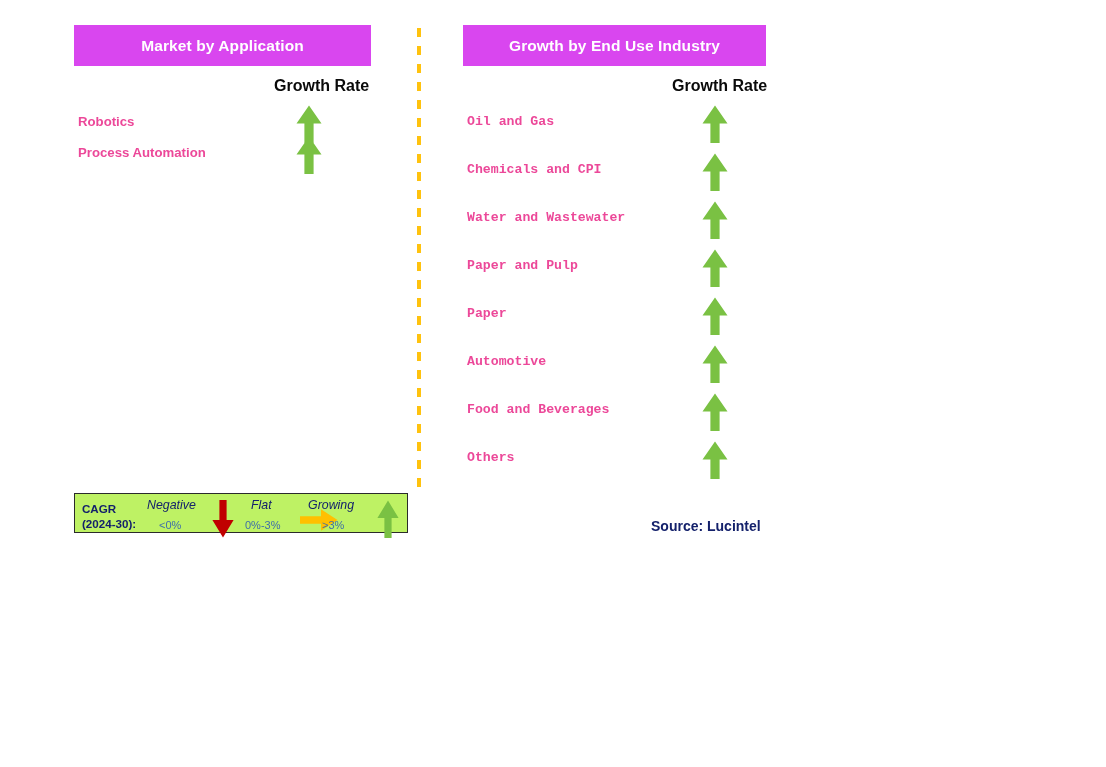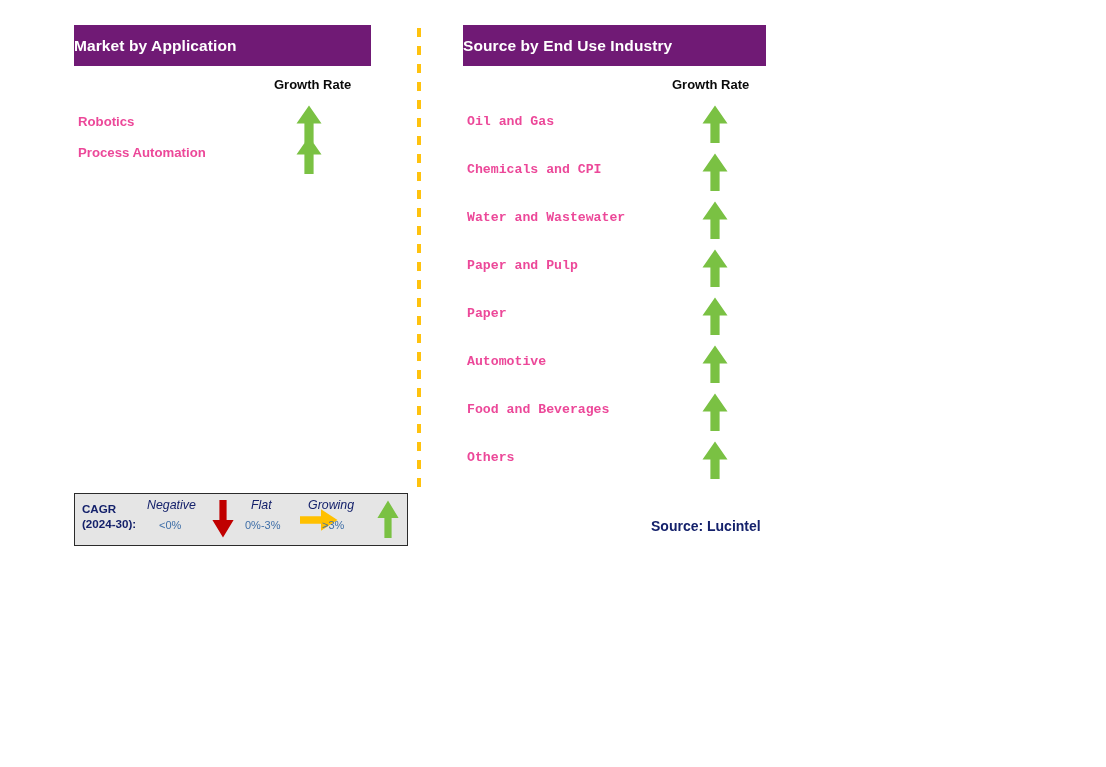--- a/index.html
+++ b/index.html
@@ -16,34 +16,35 @@
   }
 
   .panel {
     position: absolute;
     top: 0;
   }
   #panel-application { left: 74px; width: 297px; }
   #panel-enduse      { left: 463px; width: 303px; }
 
   .panel-header {
-    background: #701a75;
+    background: #d946ef;
     color: #ffffff;
+    text-align: center;
     font-size: 15.5px;
     font-weight: bold;
     letter-spacing: .1px;
     height: 41px;
     line-height: 41px;
     margin-top: 25px;
     white-space: nowrap;
   }
 
   .growth-rate-label {
     position: absolute;
-    font-size: 13px;
+    font-size: 16px;
     font-weight: bold;
     color: #0a0a0a;
     white-space: nowrap;
   }
   #panel-application .growth-rate-label { left: 200px; top: 77px; }
   #panel-enduse      .growth-rate-label { left: 209px; top: 77px; }
 
   .item-row {
     position: absolute;
     height: 40px;
@@ -83,23 +84,23 @@
     background-size: 4px 18px;
     background-repeat: repeat-y;
   }
 
   
   #legend {
     position: absolute;
     left: 74px;
     top: 493px;
     width: 334px;
-    height: 53px;
+    height: 40px;
     border: 1.6px solid #2b2b2b;
-    background: #e5e5e5;
+    background: #bef264;
     box-sizing: border-box;
   }
   .legend-cagr {
     position: absolute;
     left: 7px;
     top: 7px;
     font-size: 11.6px;
     font-weight: bold;
     color: #14216b;
     line-height: 15px;
@@ -166,21 +167,21 @@
       <div class="item-row" style="top: 136px;">
         <div class="item-label">Process Automation</div>
         <div class="arrow-cell"><svg width="28" height="38" viewBox="0 0 28 38" aria-hidden="true">
             <polygon points="14,0.5 26.5,18.5 18.6,18.5 18.6,38 9.4,38 9.4,18.5 1.5,18.5" fill="#7AC143"></polygon>
           </svg></div>
       </div>
     </div>
 </div>
 
 <div class="panel" id="panel-enduse">
-  <div class="panel-header">Source by End Use Industry</div>
+  <div class="panel-header">Growth by End Use Industry</div>
   <div class="growth-rate-label">Growth Rate</div>
   <div id="enduse-items">
       <div class="item-row" style="top: 105px;">
         <div class="item-label">Oil and Gas</div>
         <div class="arrow-cell"><svg width="28" height="38" viewBox="0 0 28 38" aria-hidden="true">
             <polygon points="14,0.5 26.5,18.5 18.6,18.5 18.6,38 9.4,38 9.4,18.5 1.5,18.5" fill="#7AC143"></polygon>
           </svg></div>
       </div>
       <div class="item-row" style="top: 153px;">
         <div class="item-label">Chemicals and CPI</div>

